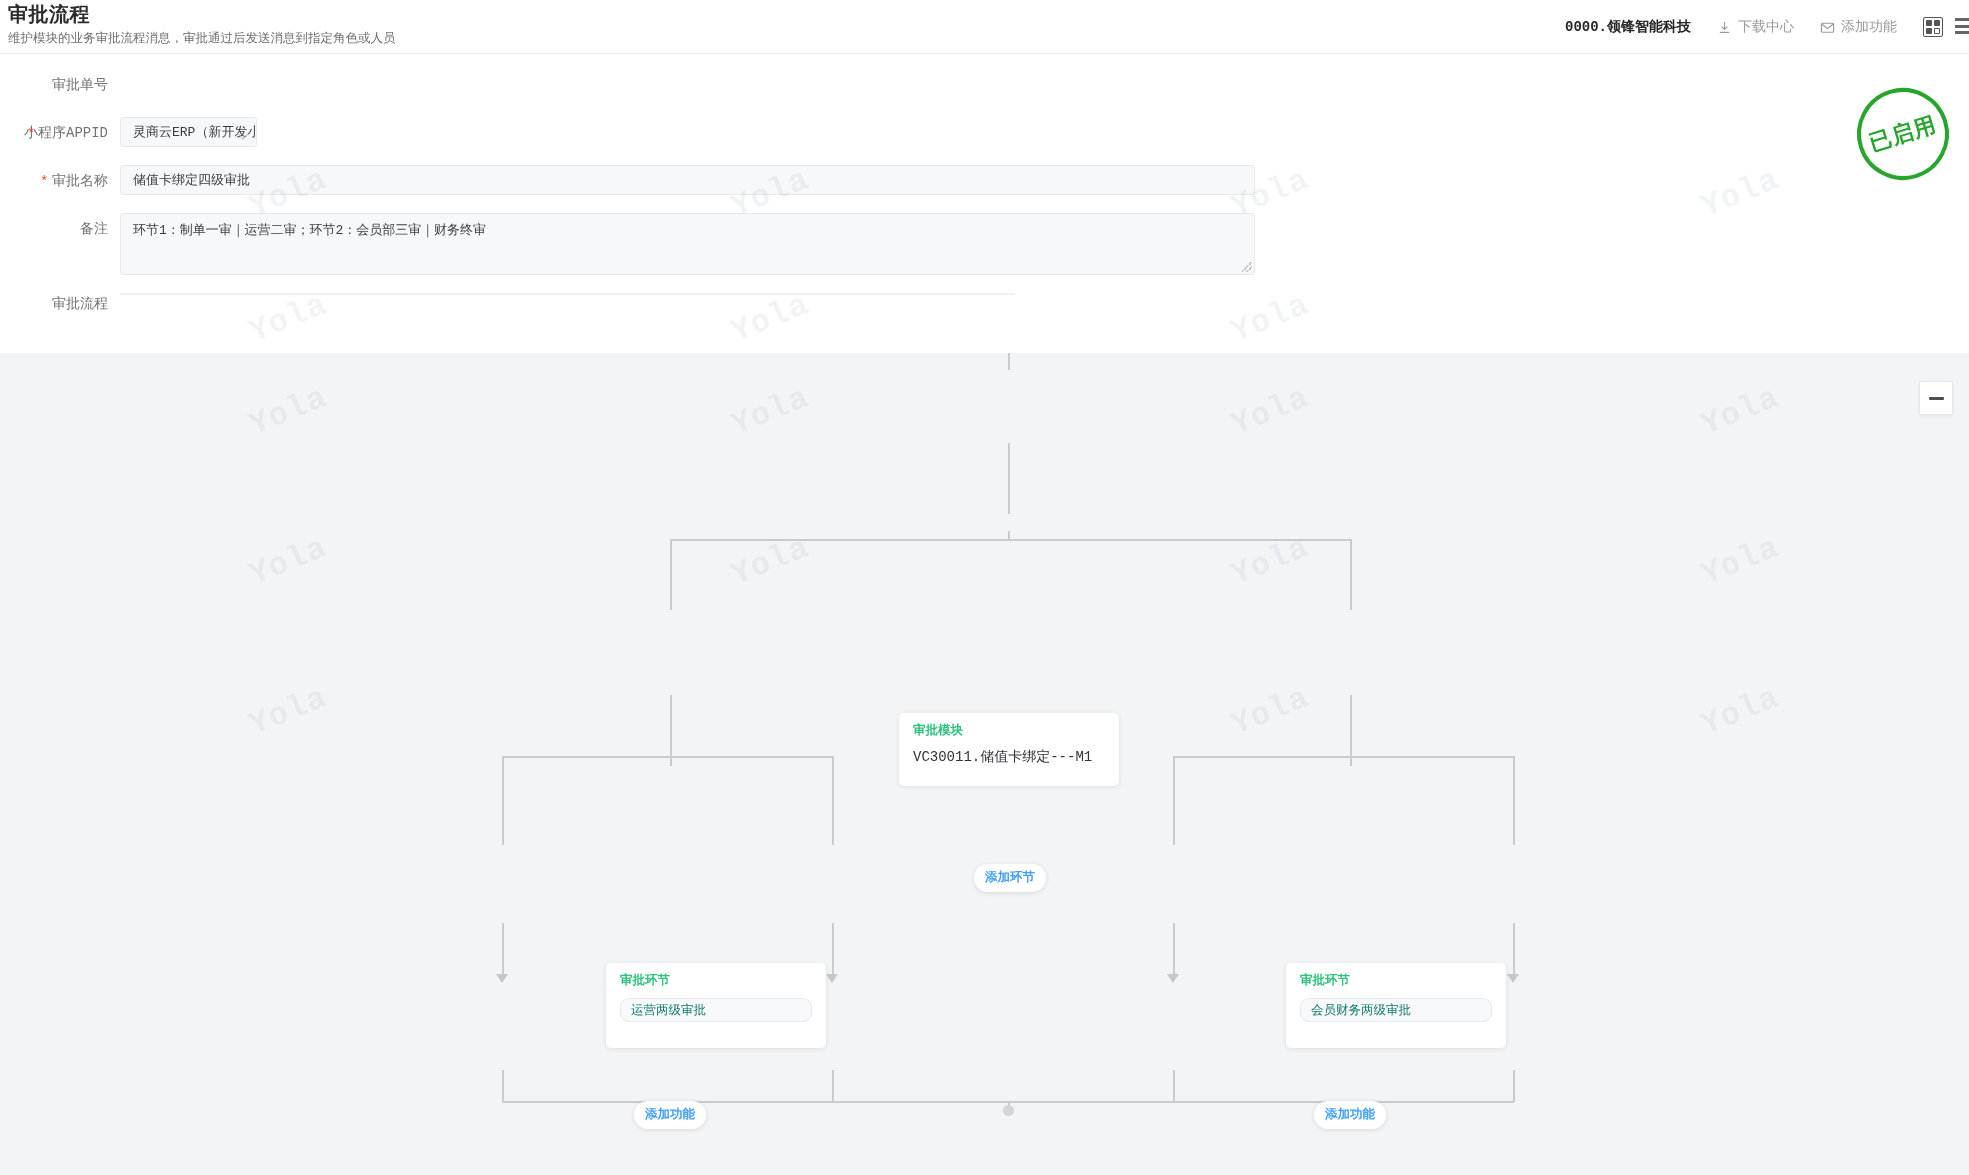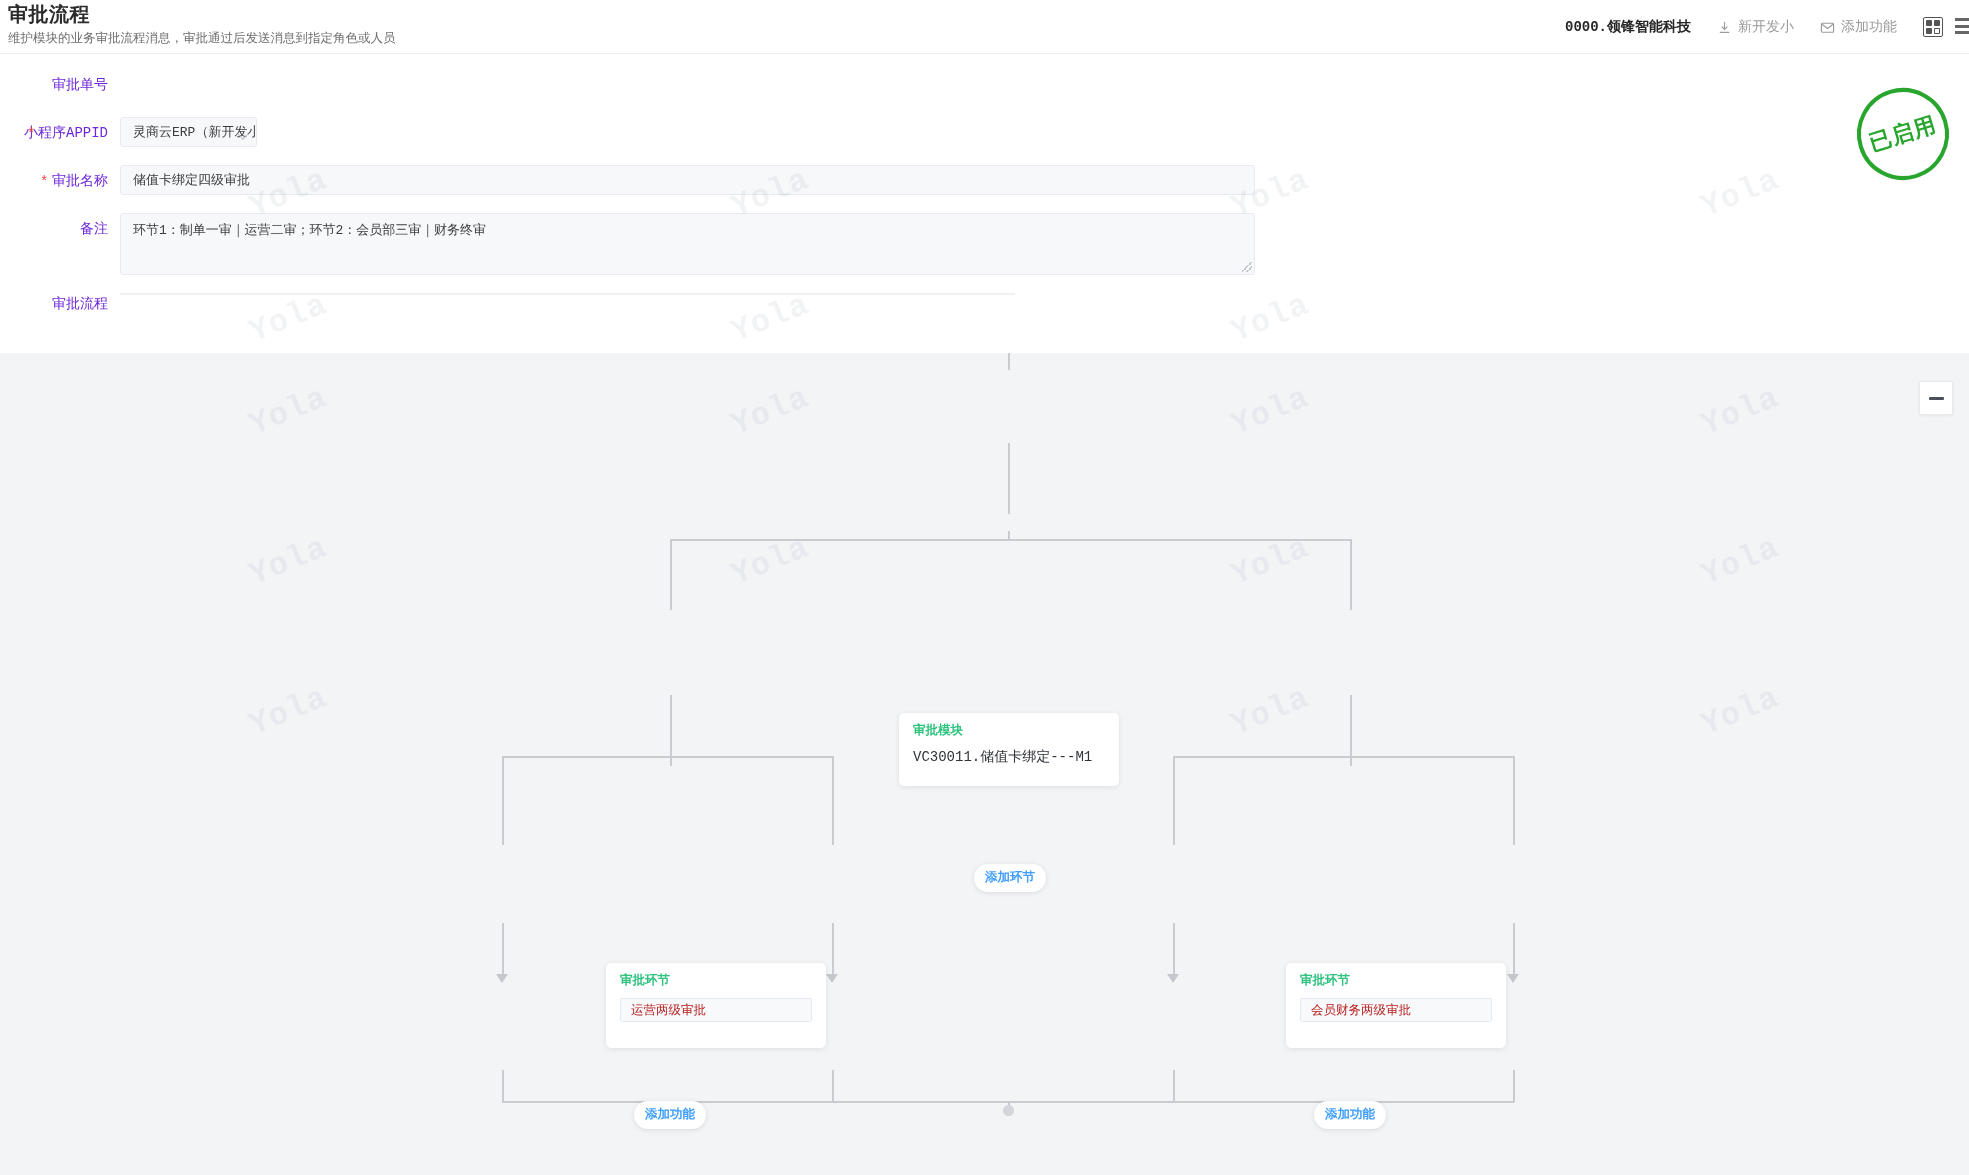--- a/index.html
+++ b/index.html
@@ -55,21 +55,21 @@
   .qr-edge i { background: #666; height: 3px; display: block; }
 
   
   .formzone {
     position: absolute; left: 0; top: 55px; width: 1969px; height: 298px;
     background: #fff; overflow: hidden;
   }
   .frow { display: flex; align-items: flex-start; margin-bottom: 16px; }
   .flabel {
     width: 120px; text-align: right; padding-right: 12px;
-    font-size: 14px; color: #6d28d9; line-height: 32px; white-space: nowrap;
+    font-size: 14px; color: #737373; line-height: 32px; white-space: nowrap;
     position: relative;
   }
   .req::before {
     content: "*"; color: #f04134; position: absolute; left: 27px; top: 1px;
     font-size: 14px; line-height: 32px;
   }
   .req.narrow::before { left: 40px; }
   .fcontrol { flex: 1; }
   .inp {
     height: 30px; line-height: 30px; background: #f6f8fa;
@@ -147,22 +147,22 @@
   .node-tag {
     font-size: 12.5px; font-weight: bold; color: #2fc27e;
     padding: 10px 14px 0 14px; line-height: 16px;
     display: flex; align-items: center; gap: 7px;
   }
   .node-val {
     font-size: 14px; color: #2f3338; padding: 8px 14px 14px 14px; line-height: 20px;
   }
   .node-input {
     margin: 9px 14px 16px 14px; height: 24px; line-height: 24px;
-    background: #f7f9fb; border: 1px solid #e4e9ef; border-radius: 2px;
-    font-size: 12.5px; color: #b91c1c; padding: 0 10px;
+    background: #f7f9fb; border: 1px solid #e4e9ef; border-radius: 9px;
+    font-size: 12.5px; color: #0f766e; padding: 0 10px;
   }
 
   
   #node-module { left: 899px; top: 360px; width: 220px; height: 73px; }
 
   
   .stage-node { width: 220px; height: 85px; margin-left: 46px; }
   #node-stage-1 { left: 560px; top: 610px; }
   #node-stage-2 { left: 1240px; top: 610px; }
 
@@ -202,21 +202,21 @@
     </div>
     <div class="topbar-right">
       <div class="corp-name">0000.领锋智能科技</div>
 
       <div class="top-action">
         <span class="ic">
           <svg viewBox="0 0 16 16" width="15" height="15">
             <path d="M8 2 v7.2 M5 7 l3 3 3-3 M3 13.2 h10" fill="none" stroke="#9a9a9a" stroke-width="1.2"></path>
           </svg>
         </span>
-        <span>新开发小</span>
+        <span>下载中心</span>
       </div>
 
       <div class="top-action">
         <span class="ic">
           <svg viewBox="0 0 16 16" width="15" height="15">
             <rect x="1.5" y="3.5" width="13" height="9.5" rx="1" fill="none" stroke="#9a9a9a" stroke-width="1.2"></rect>
             <path d="M1.8 4.3 L8 9 l6.2-4.7" fill="none" stroke="#9a9a9a" stroke-width="1.2"></path>
           </svg>
         </span>
         <span>添加功能</span>

